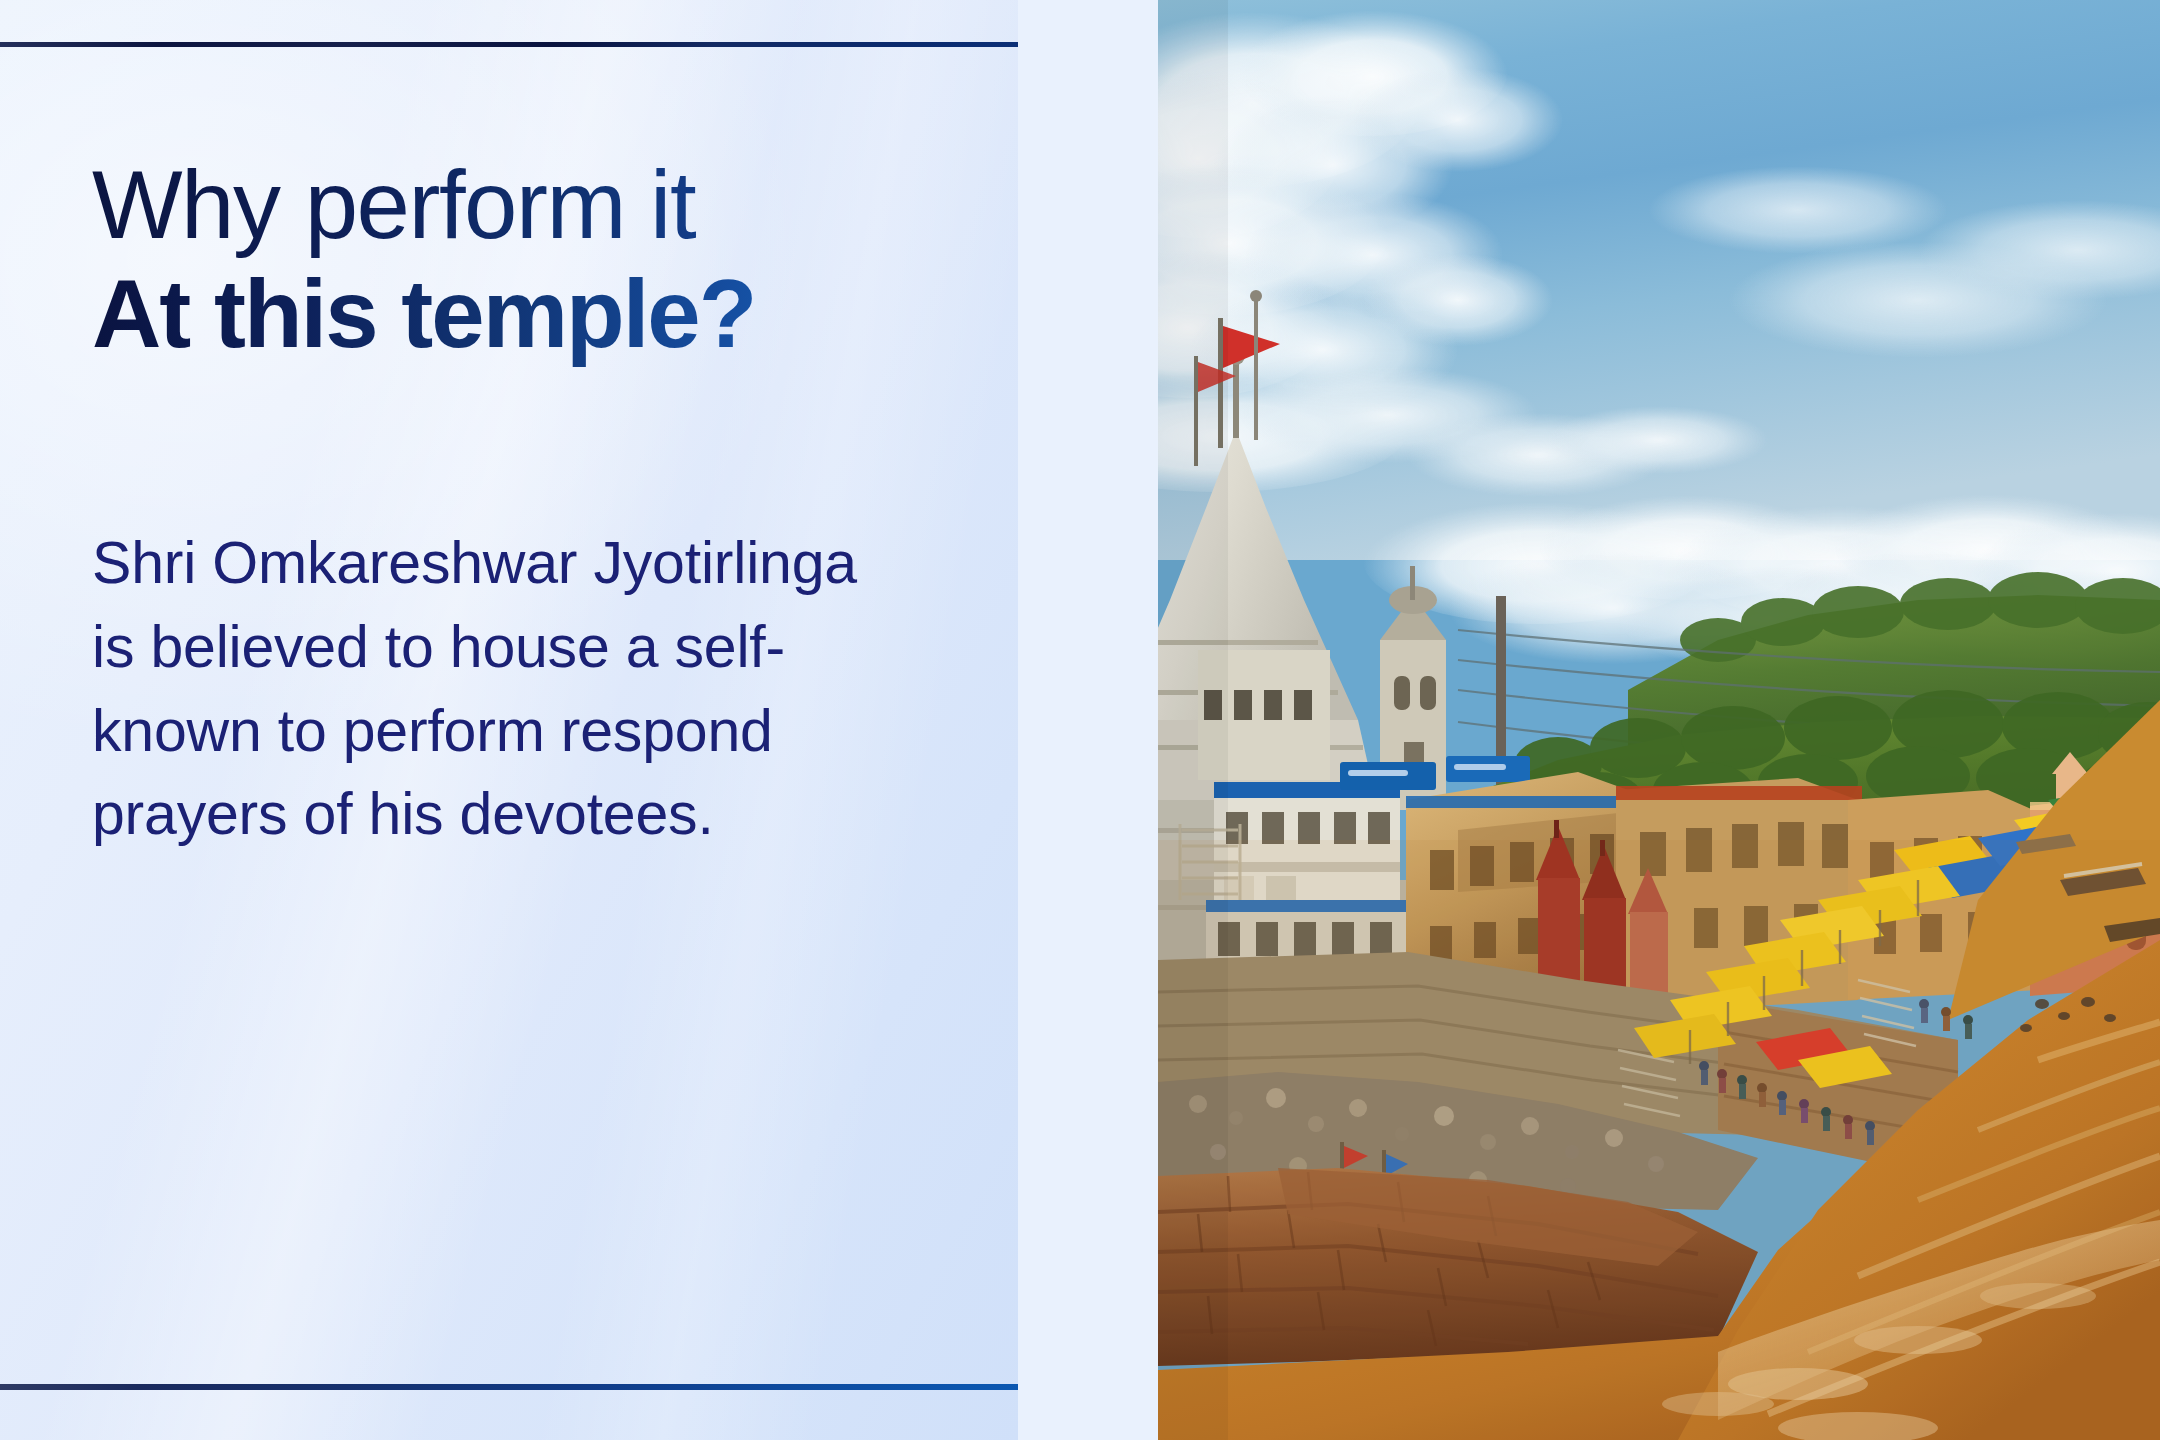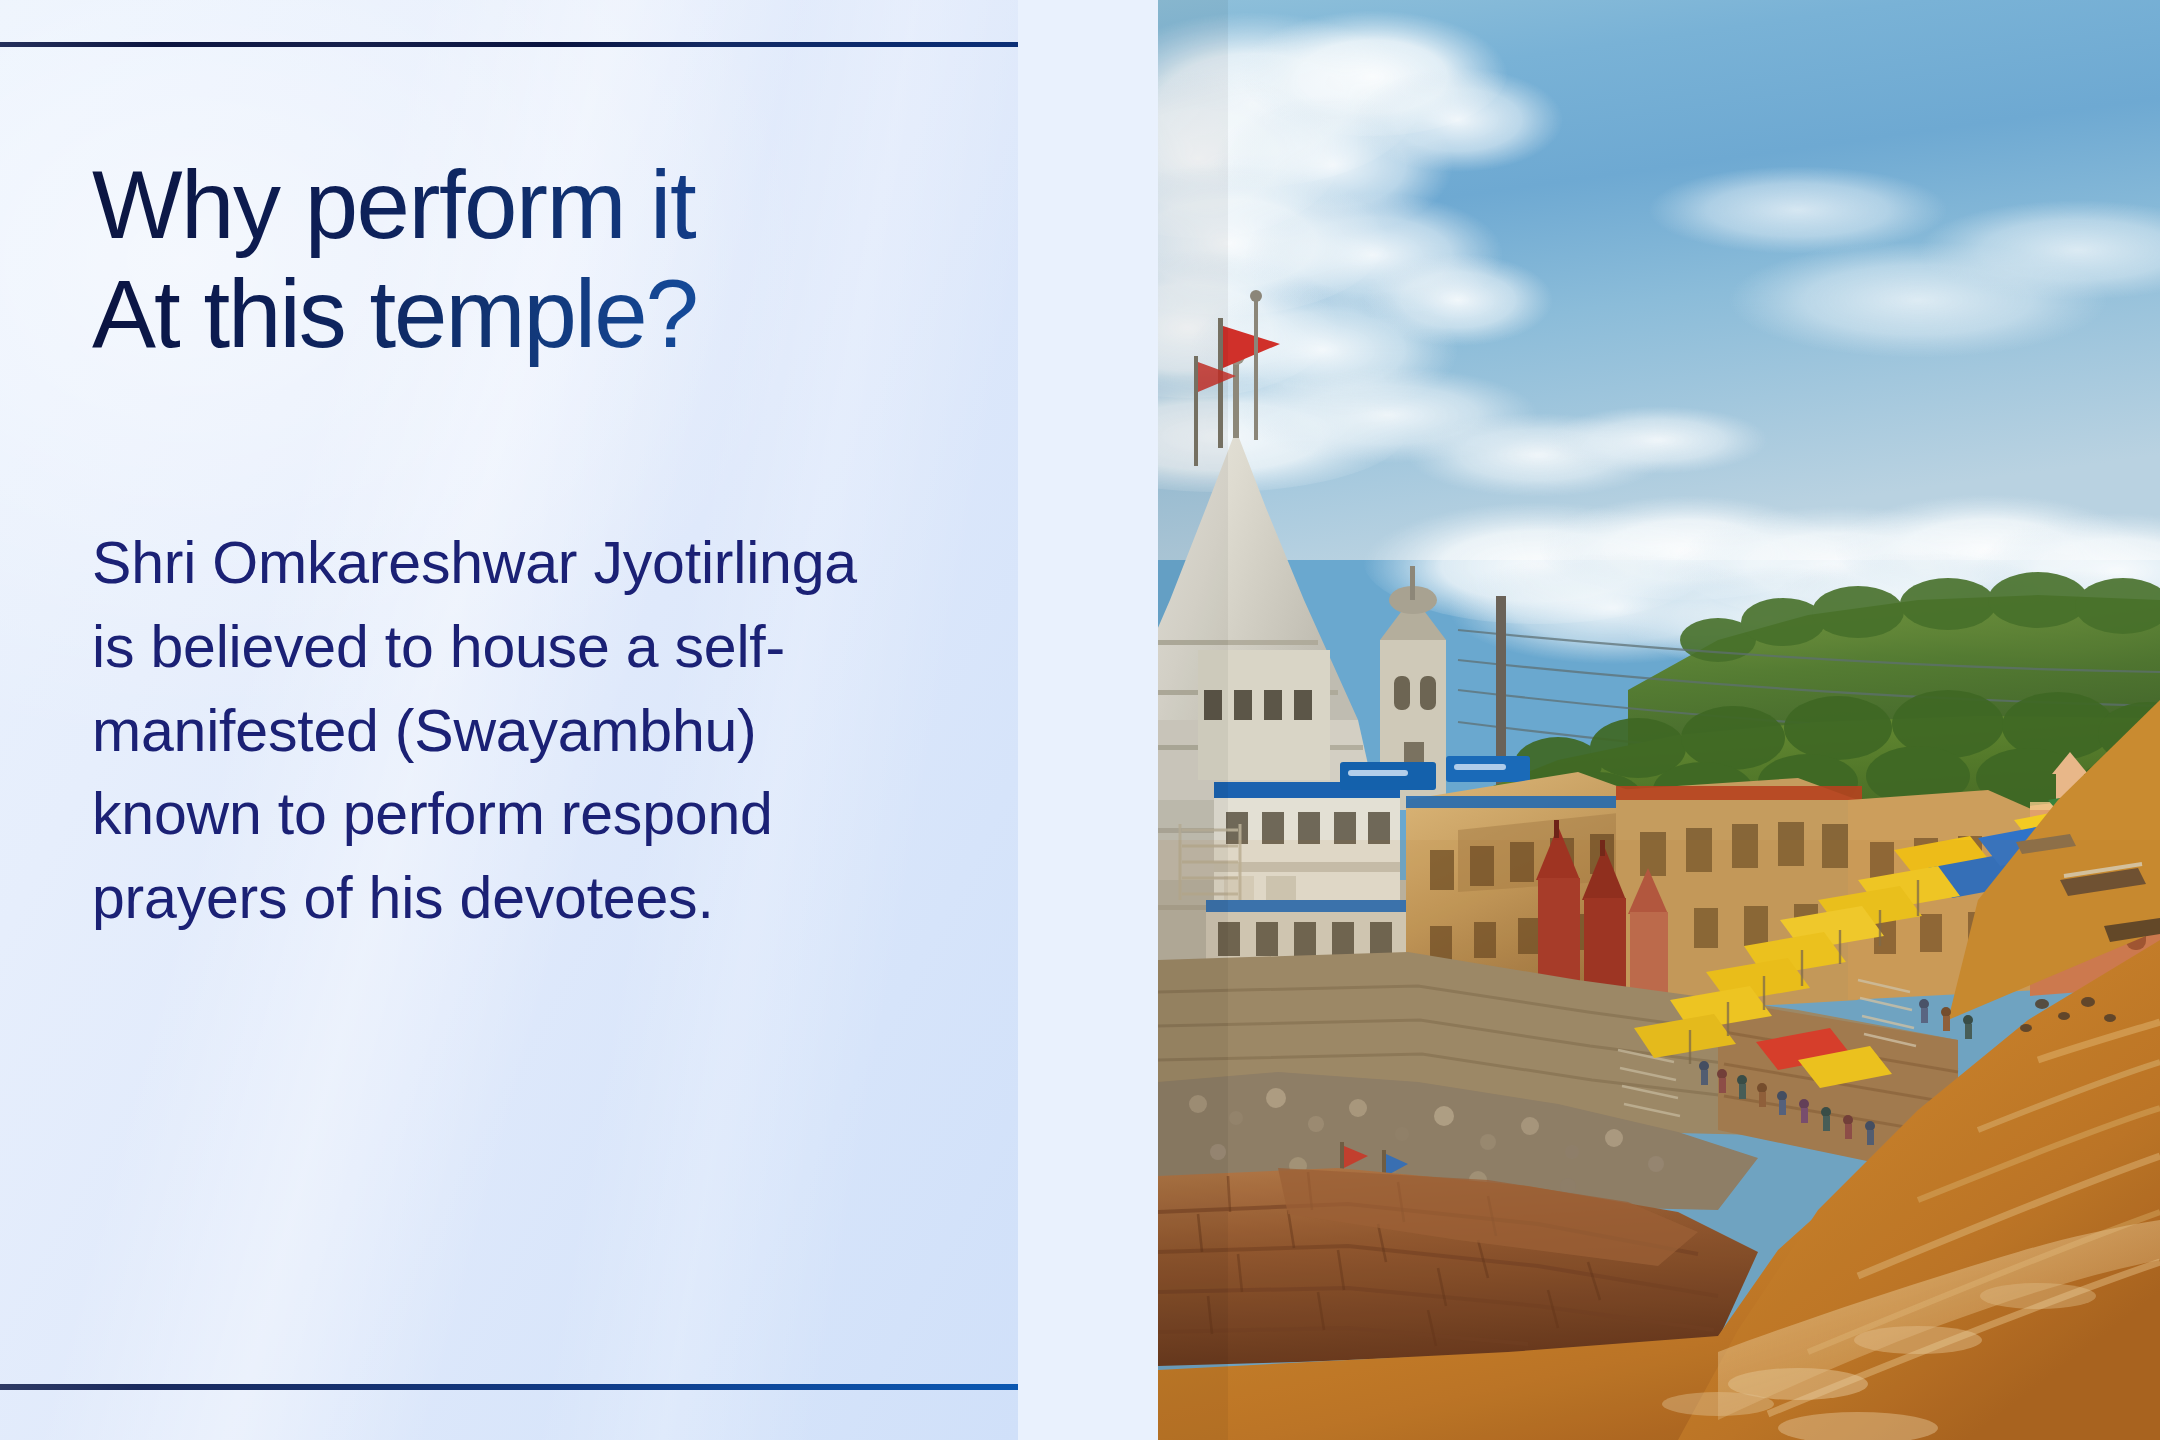--- a/index.html
+++ b/index.html
@@ -80,21 +80,21 @@
   }
   #head-line-1 {
     font-weight: 300;
     background-image: linear-gradient(96deg, #0b1541 0%, #0d1d54 22%, #10306f 46%, #14459a 70%, #1565c0 100%);
     -webkit-background-clip: text;
     background-clip: text;
     color: transparent;
     -webkit-text-fill-color: transparent;
   }
   #head-line-2 {
-    font-weight: 400;
+    font-weight: 700;
     letter-spacing: -2px;
     background-image: linear-gradient(96deg, #0a1340 0%, #0d2059 20%, #113473 40%, #154d9f 62%, #1775cf 84%, #1b86e0 100%);
     -webkit-background-clip: text;
     background-clip: text;
     color: transparent;
     -webkit-text-fill-color: transparent;
   }
 
   
   #body-copy {
@@ -134,21 +134,20 @@
     <div id="rule-top"></div>
 
     <div id="heading-block">
       <span class="head-line" id="head-line-1">Why perform it</span>
       <span class="head-line" id="head-line-2">At this temple?</span>
     </div>
 
     <div id="body-copy">
       <span class="bline">Shri Omkareshwar Jyotirlinga</span>
       <span class="bline">is believed to house a self-</span>
-      <span class="bline">manifested (Swayambhu)</span>
       <span class="bline">known to perform respond</span>
       <span class="bline">prayers of his devotees.</span>
     </div>
 
     <div id="rule-bottom"></div>
   </section>
 
   <section id="photo-panel">
     <svg id="photo-svg" viewBox="0 0 1002 1440" preserveAspectRatio="xMidYMid slice">
       <defs>

